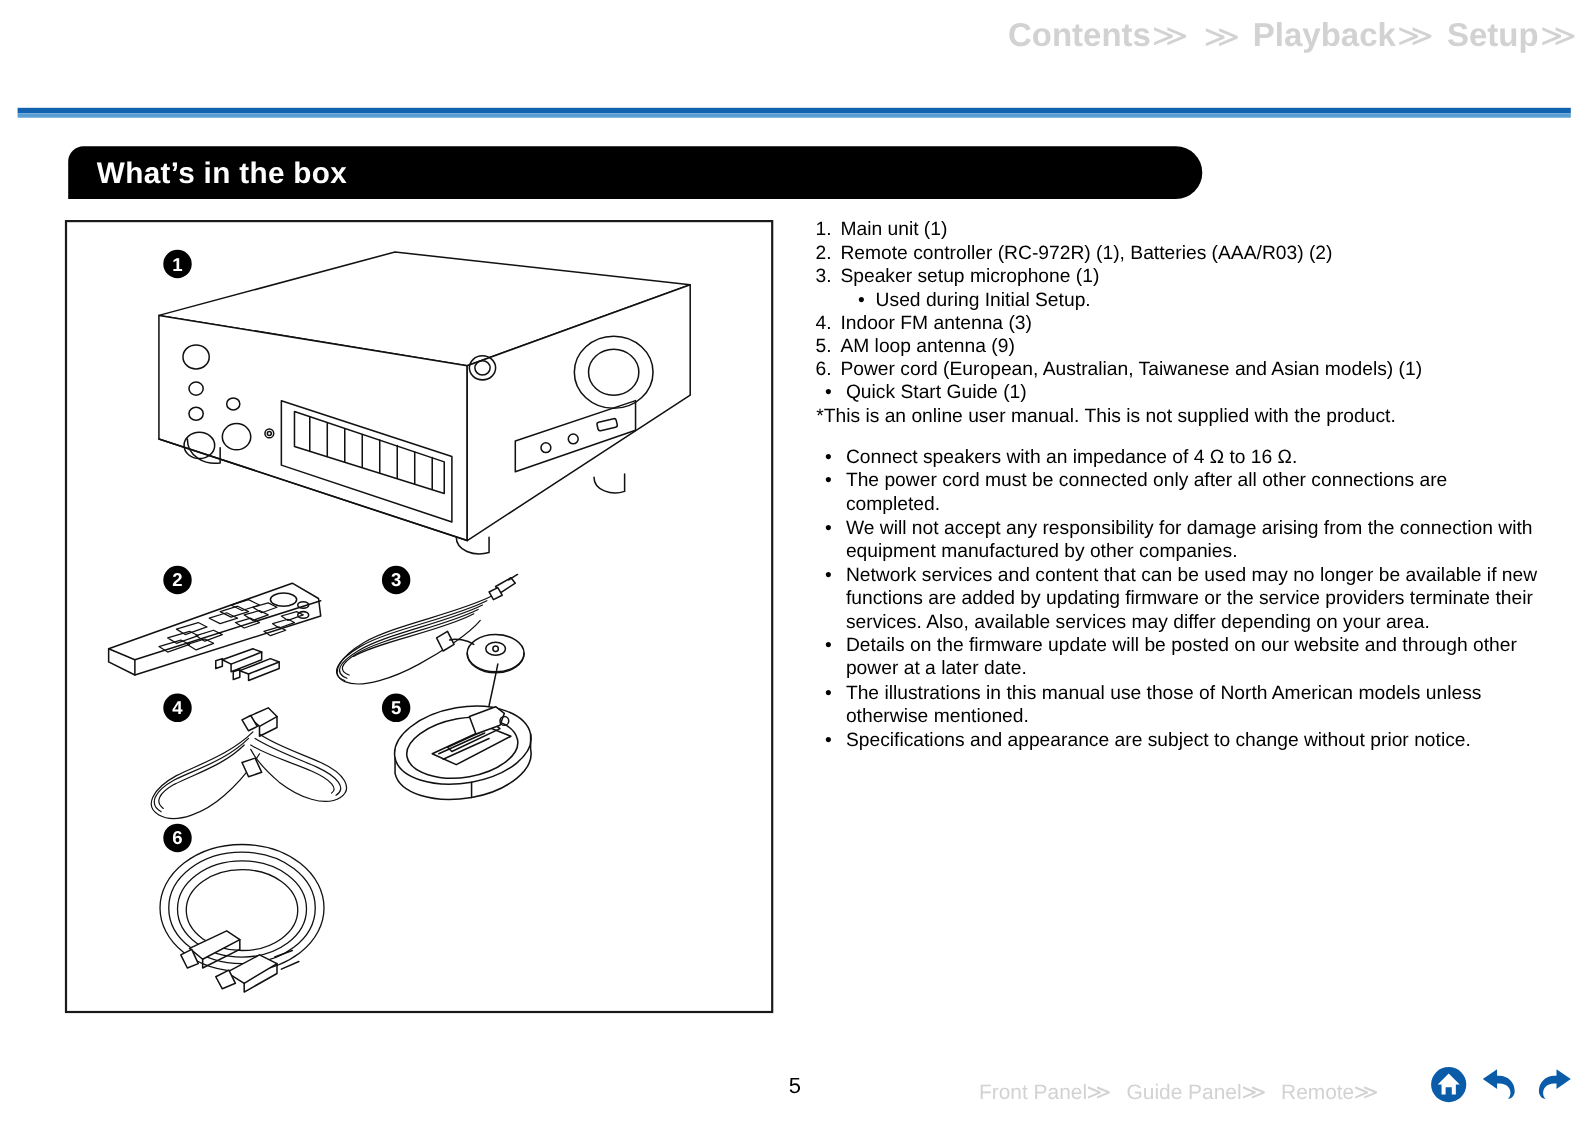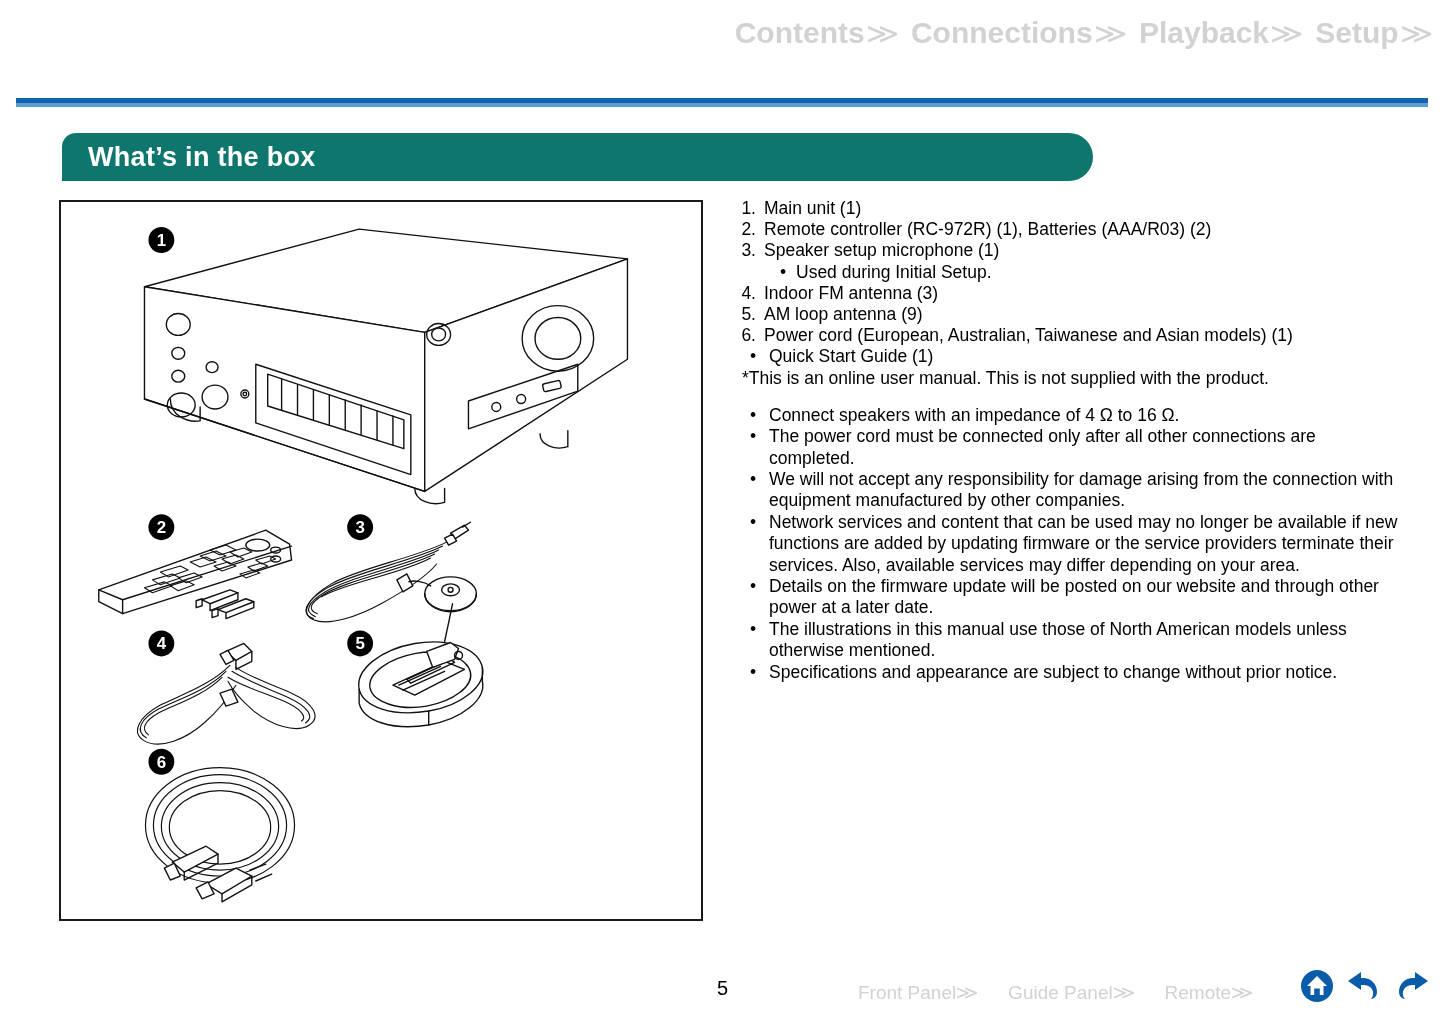--- a/index.html
+++ b/index.html
@@ -49,21 +49,21 @@
     height:9px;
   }
   .rule-top{height:5px;background:#1262ad;}
   .rule-bot{height:4px;background:#5a9ed4;}
 
   
   .banner{
     position:absolute;
     left:62px; top:133px;
     width:1031px; height:48px;
-    background:#0f766e;
+    background:#000000;
     border-top-left-radius:14px;
     border-top-right-radius:24px;
     border-bottom-right-radius:24px;
     border-bottom-left-radius:0px;
     display:flex;
     align-items:center;
   }
   .banner-title{
     color:#fff;
     font-size:27px;
@@ -145,21 +145,21 @@
     position:absolute;
     left:0; right:0; top:977px;
     text-align:center;
     font-size:20px;
   }
   .footer-links{
     position:absolute;
     right:178px; top:981px;
     display:flex;
     align-items:baseline;
-    gap:16px;
+    gap:0px;
   }
   .flink{
     display:flex;
     align-items:baseline;
     color:#d2d2d2;
     font-size:19px;
     white-space:nowrap;
     cursor:pointer;
   }
   .flink .fchev{
@@ -179,21 +179,20 @@
 </style>
 </head>
 <body>
 
 <div class="topnav">
   <div class="topnav-item">
     <span class="topnav-label">Contents</span>
     <span class="topnav-chev">≫</span>
   </div>
   <div class="topnav-item">
-    <span class="topnav-label">Connections</span>
     <span class="topnav-chev">≫</span>
   </div>
   <div class="topnav-item">
     <span class="topnav-label">Playback</span>
     <span class="topnav-chev">≫</span>
   </div>
   <div class="topnav-item">
     <span class="topnav-label">Setup</span>
     <span class="topnav-chev">≫</span>
   </div>

